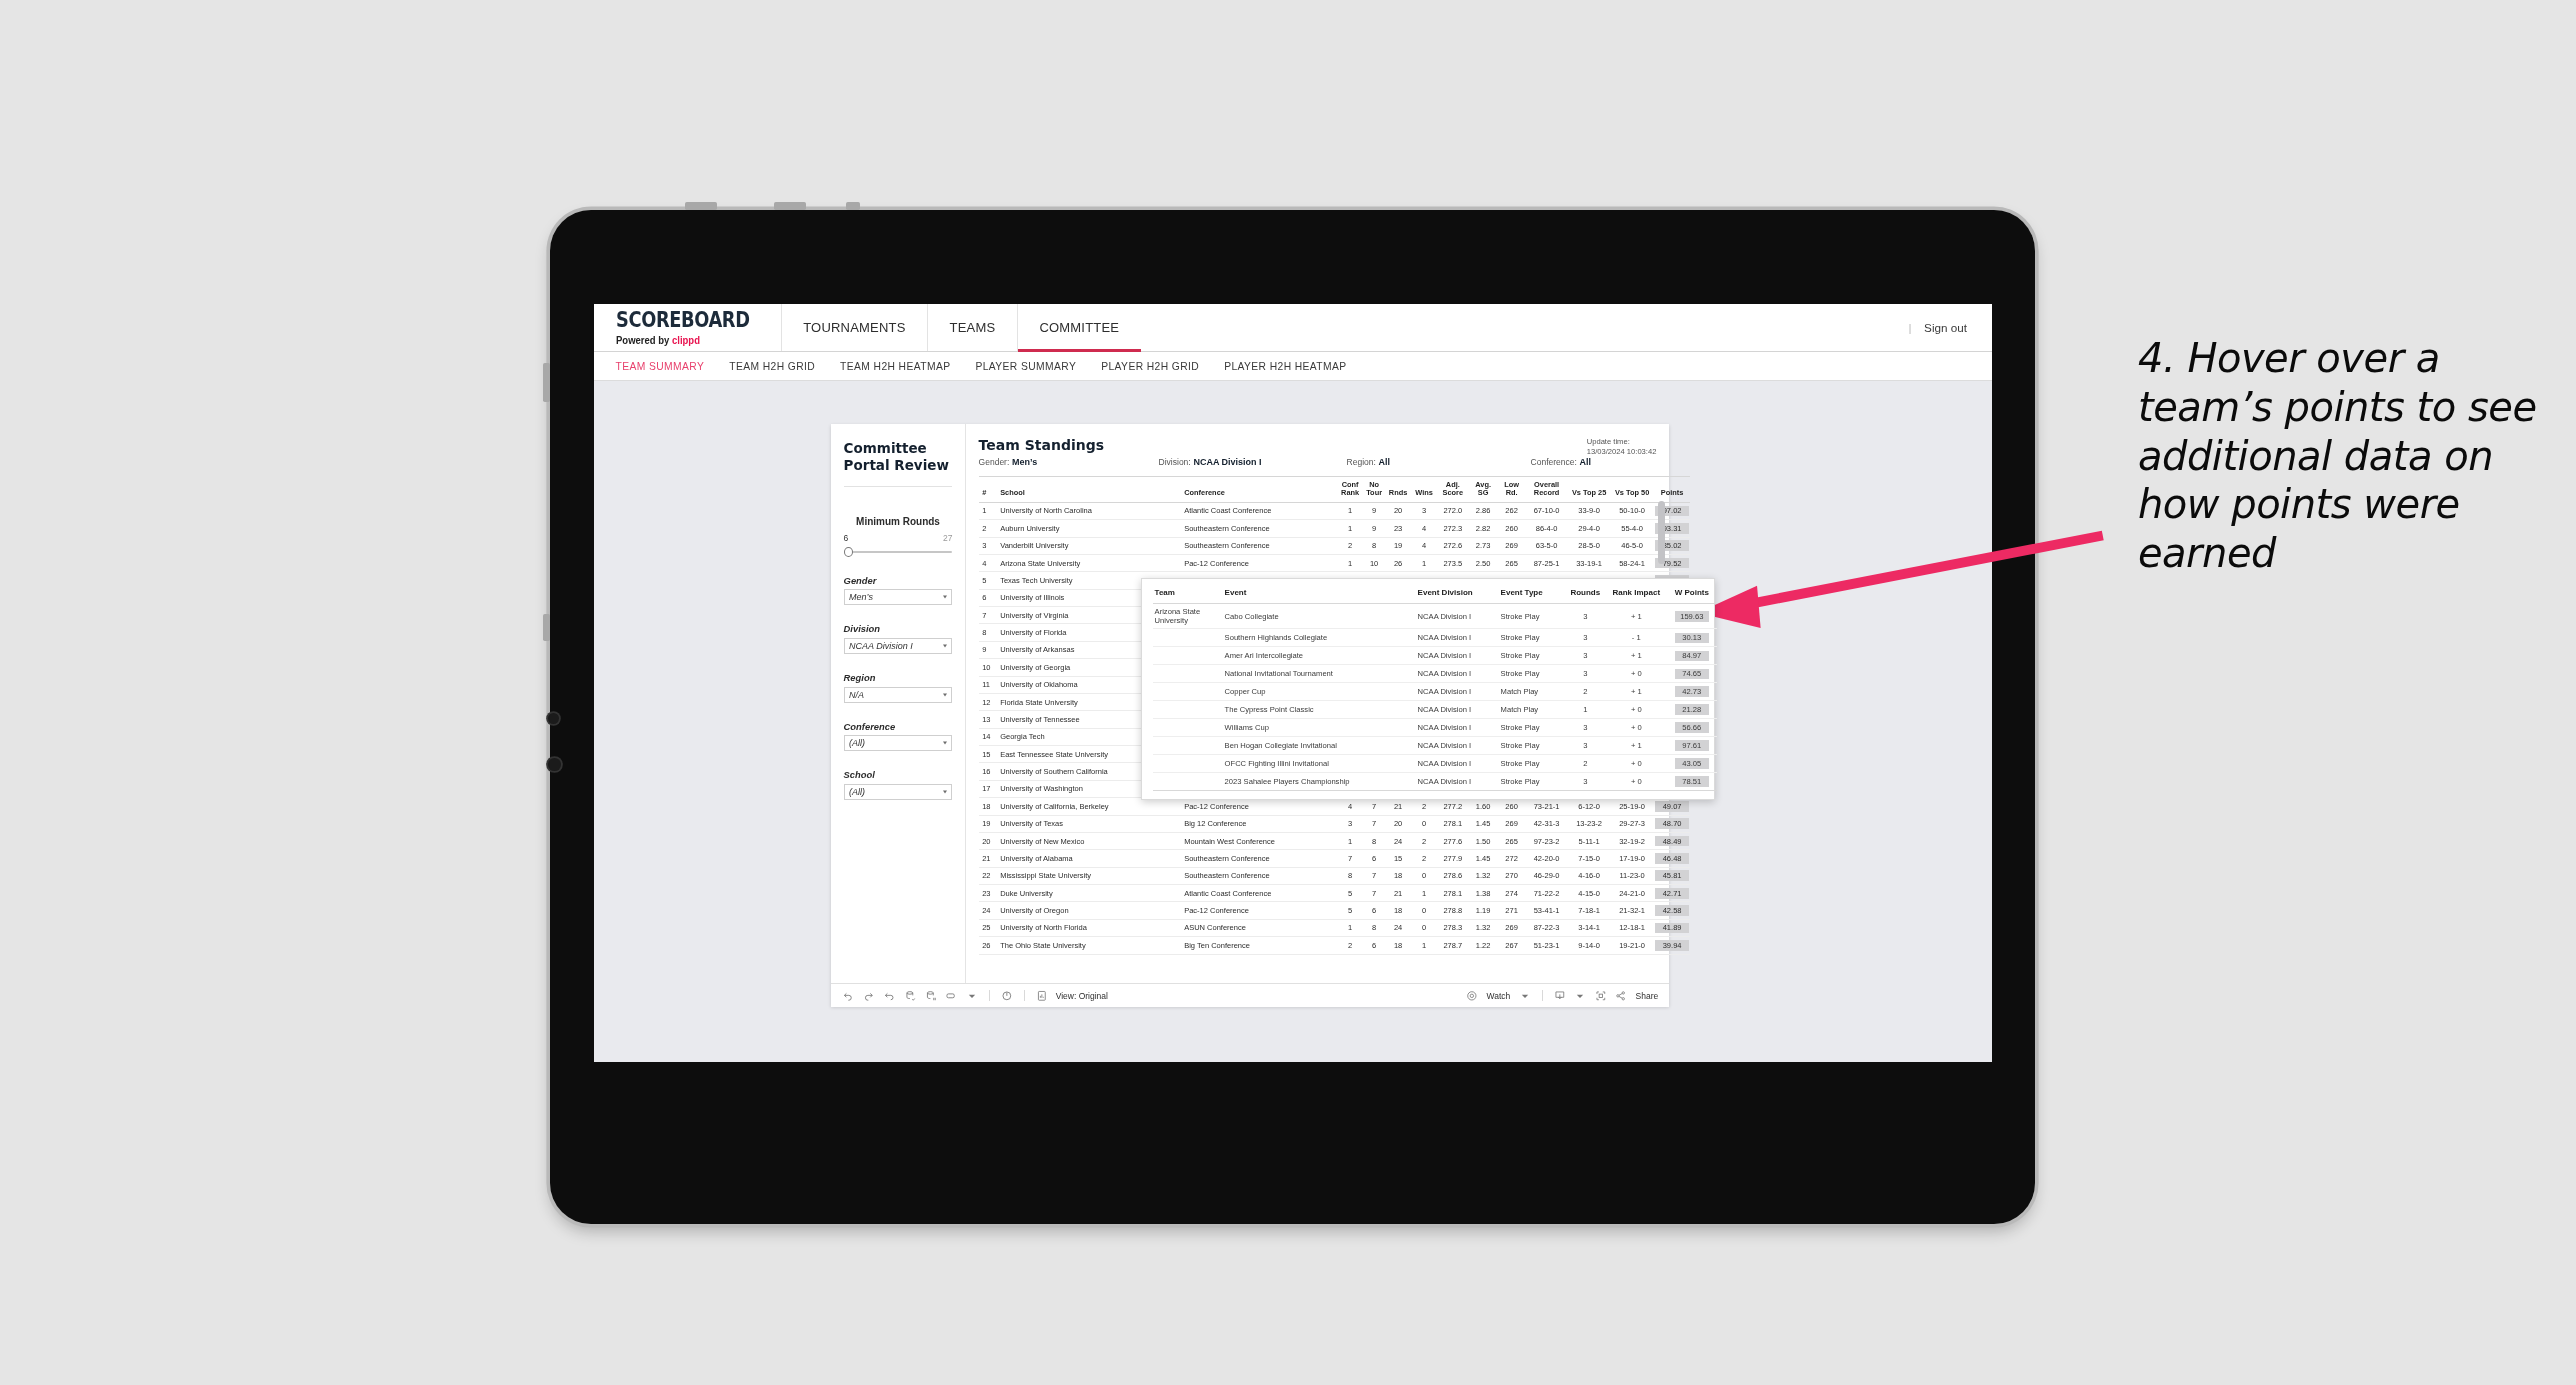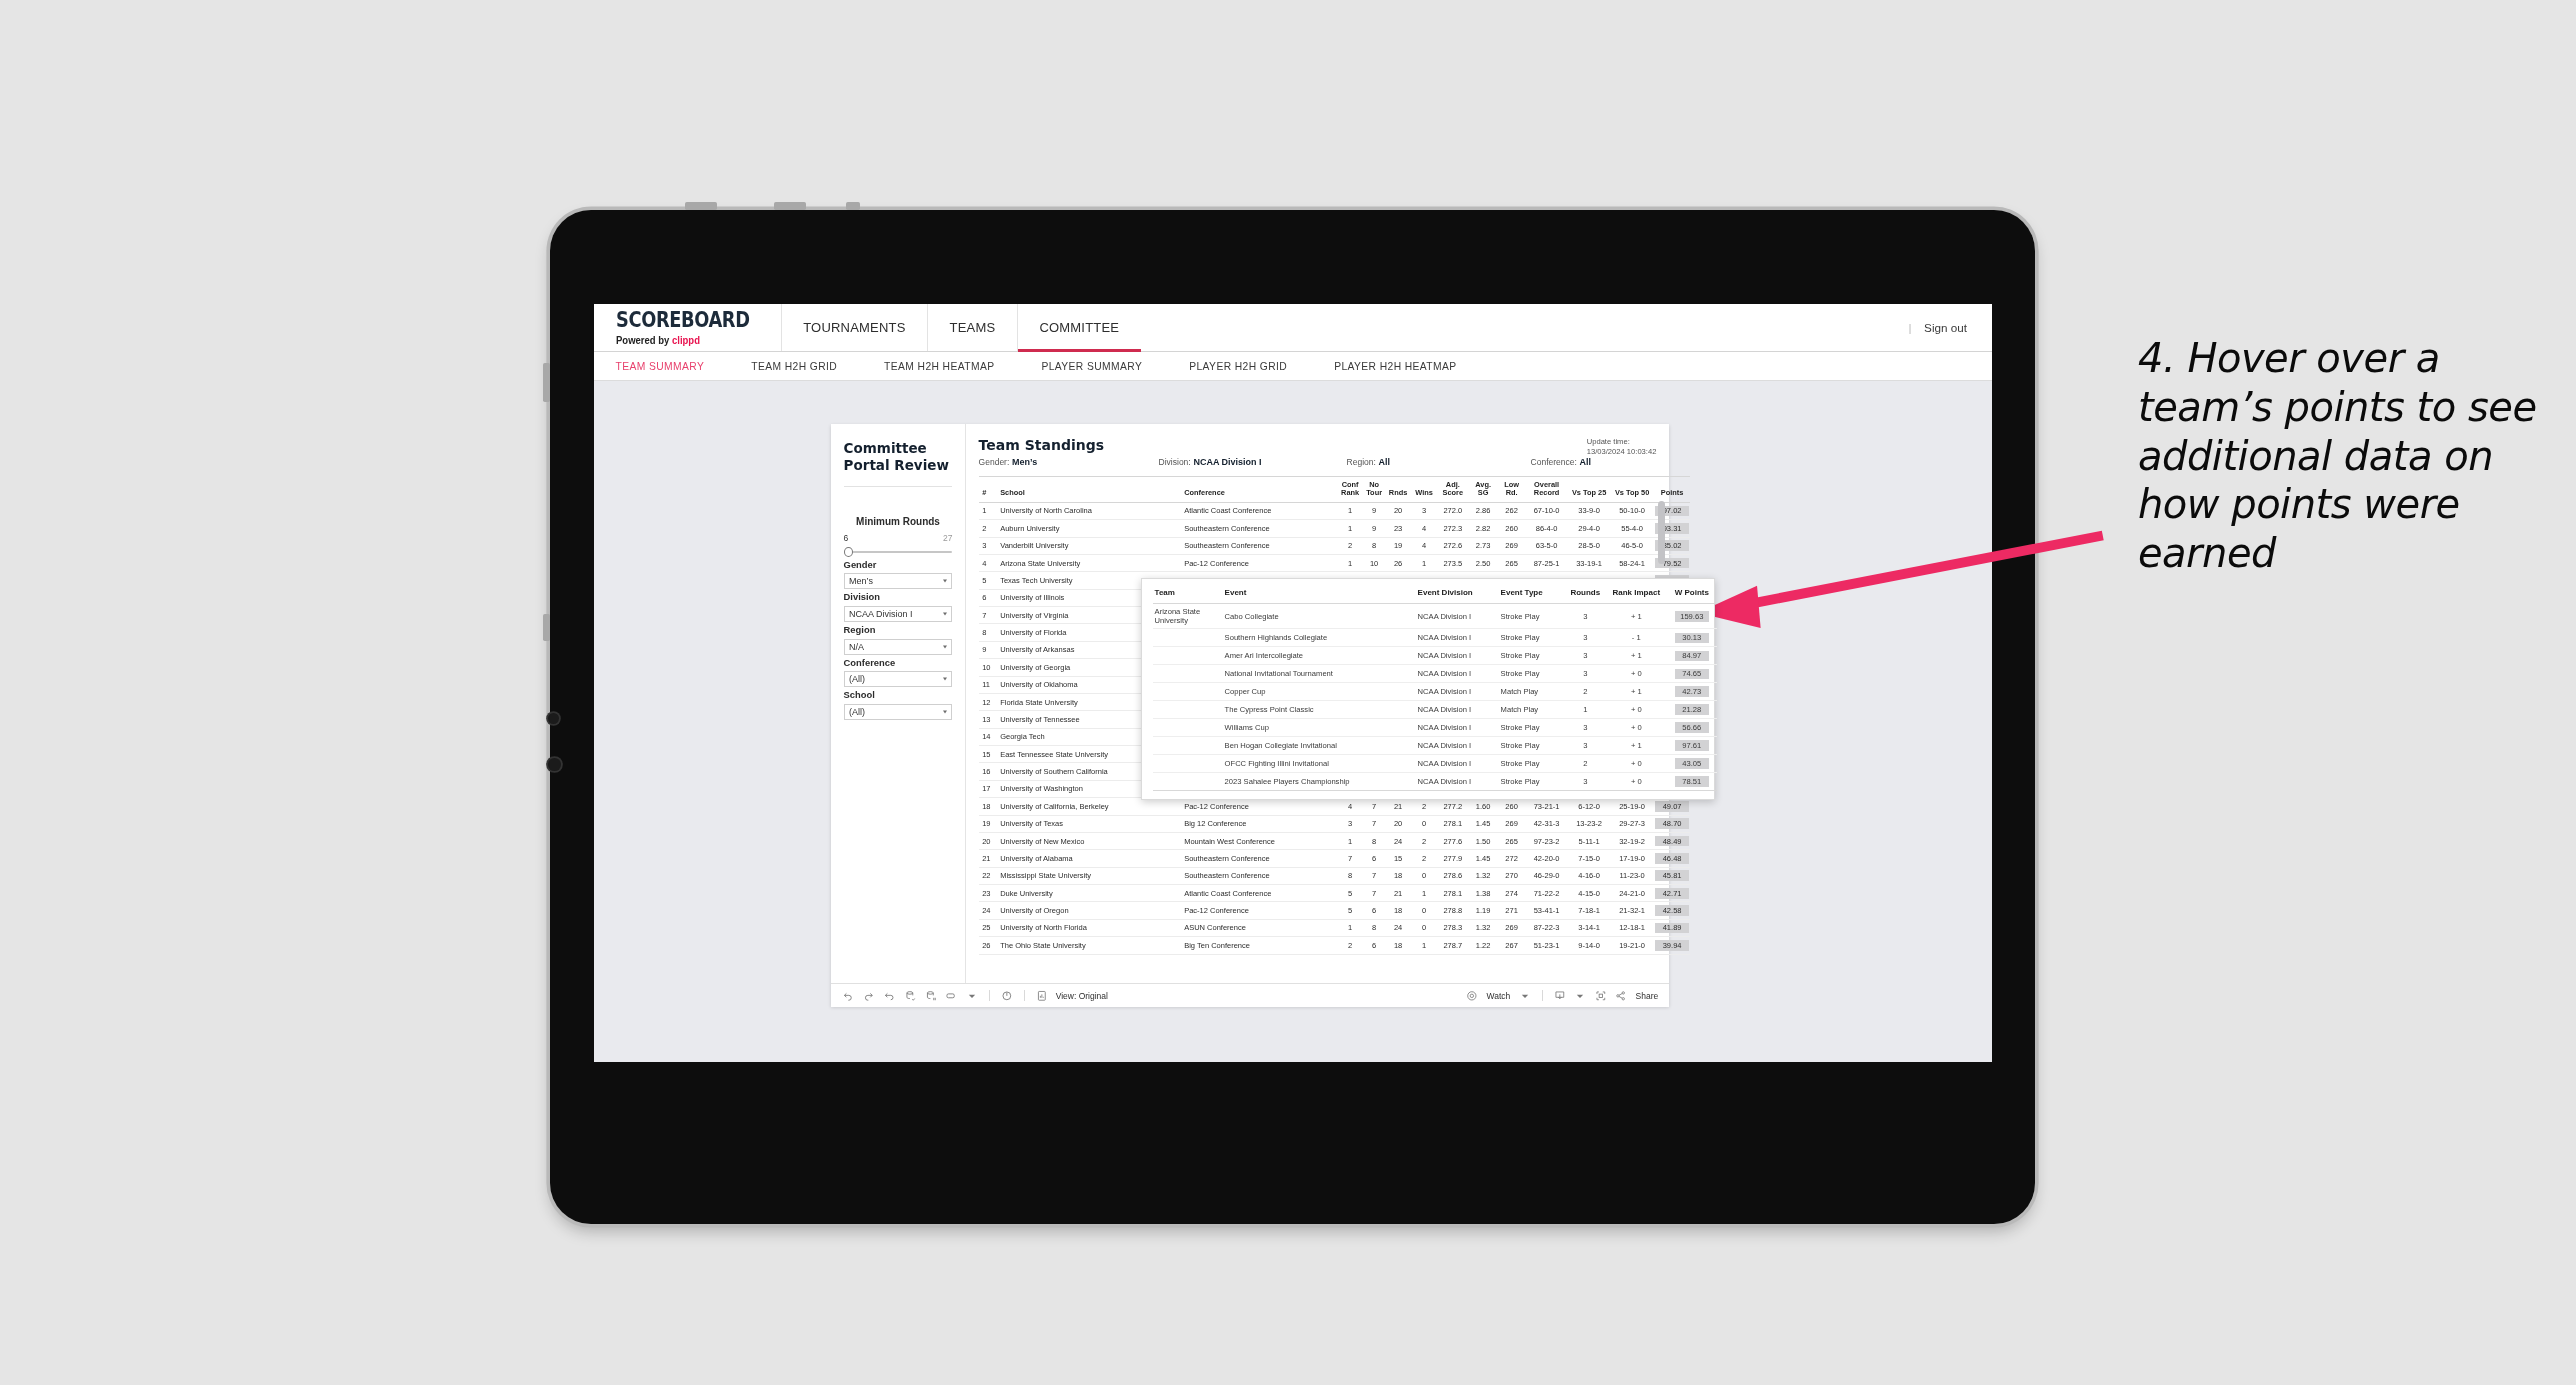--- a/index.html
+++ b/index.html
@@ -62,21 +62,21 @@
     content:""; position:absolute; left:0; right:0; bottom:-0.9px; height:2.7px;
     background:#cf2b4f;
   }
   .nav-right { margin-left:auto; display:flex; align-items:center; padding-right:25px;
     font-size:11.7px; color:#3b3b3b; gap:12.6px; }
   .nav-sep { color:#bbb; }
 
   
   .subnav {
     height:29px; background:#fff; display:flex; align-items:center;
-    padding-left:21.5px; gap:47px; border-bottom:0.9px solid #dcdcdc;
+    padding-left:21.5px; gap:25px; border-bottom:0.9px solid #dcdcdc;
   }
   .subtab { font-size:10.3px; letter-spacing:0.4px; color:#3a3a3a; cursor:pointer; white-space:nowrap;}
   .subtab.active { color:#e8406c; }
 
   
   .canvas { position:relative; height:680px; background:#e9eaee; }
 
   
   .dash {
     position:absolute; left:237px; top:43px; width:838px; height:583px;
@@ -91,21 +91,21 @@
      font-family:"DejaVu Sans", sans-serif; }
   .side-div { height:0.9px; background:#e2e2e2; margin:11.7px 0 10.8px; }
   .f-label-c { font-size:10px; font-weight:bold; color:#2c2c2c; text-align:center;margin-top:29px; }
   .slider-row { display:flex; justify-content:space-between; font-size:8.5px; margin-top:6.3px; }
   .slider-row .lo { color:#333; }
   .slider-row .hi { color:#9b9b9b; }
   .slider { position:relative; height:10.8px; margin-top:2.7px; }
   .slider-track { position:absolute; left:1.8px; right:0; top:4.5px; height:2.2px; background:#c6c6c6; border-radius:1.8px;}
   .slider-knob { position:absolute; left:0; top:0.9px; width:9px; height:10px;
       background:#fff; border:1.3px solid #777; border-radius:50%; }
-  .fgroup { margin-top:2px; }
+  .fgroup { margin-top:18px;font-style:italic; }
   .f-label { font-size:9.4px; font-weight:bold; color:#2c2c2c; margin-bottom:3.6px; }
   .f-select {
     height:16px; border:0.9px solid #cfcfcf; background:#fff; font-size:9px;
     color:#333; display:flex; align-items:center; padding:0 4.5px; position:relative;
   }
   .f-caret { position:absolute; right:4.5px; top:50%; transform:translateY(-50%);
     width:0;height:0;border-left:2.9px solid transparent;border-right:2.9px solid transparent;
     border-top:3.6px solid #6d6d6d; }
 
   

